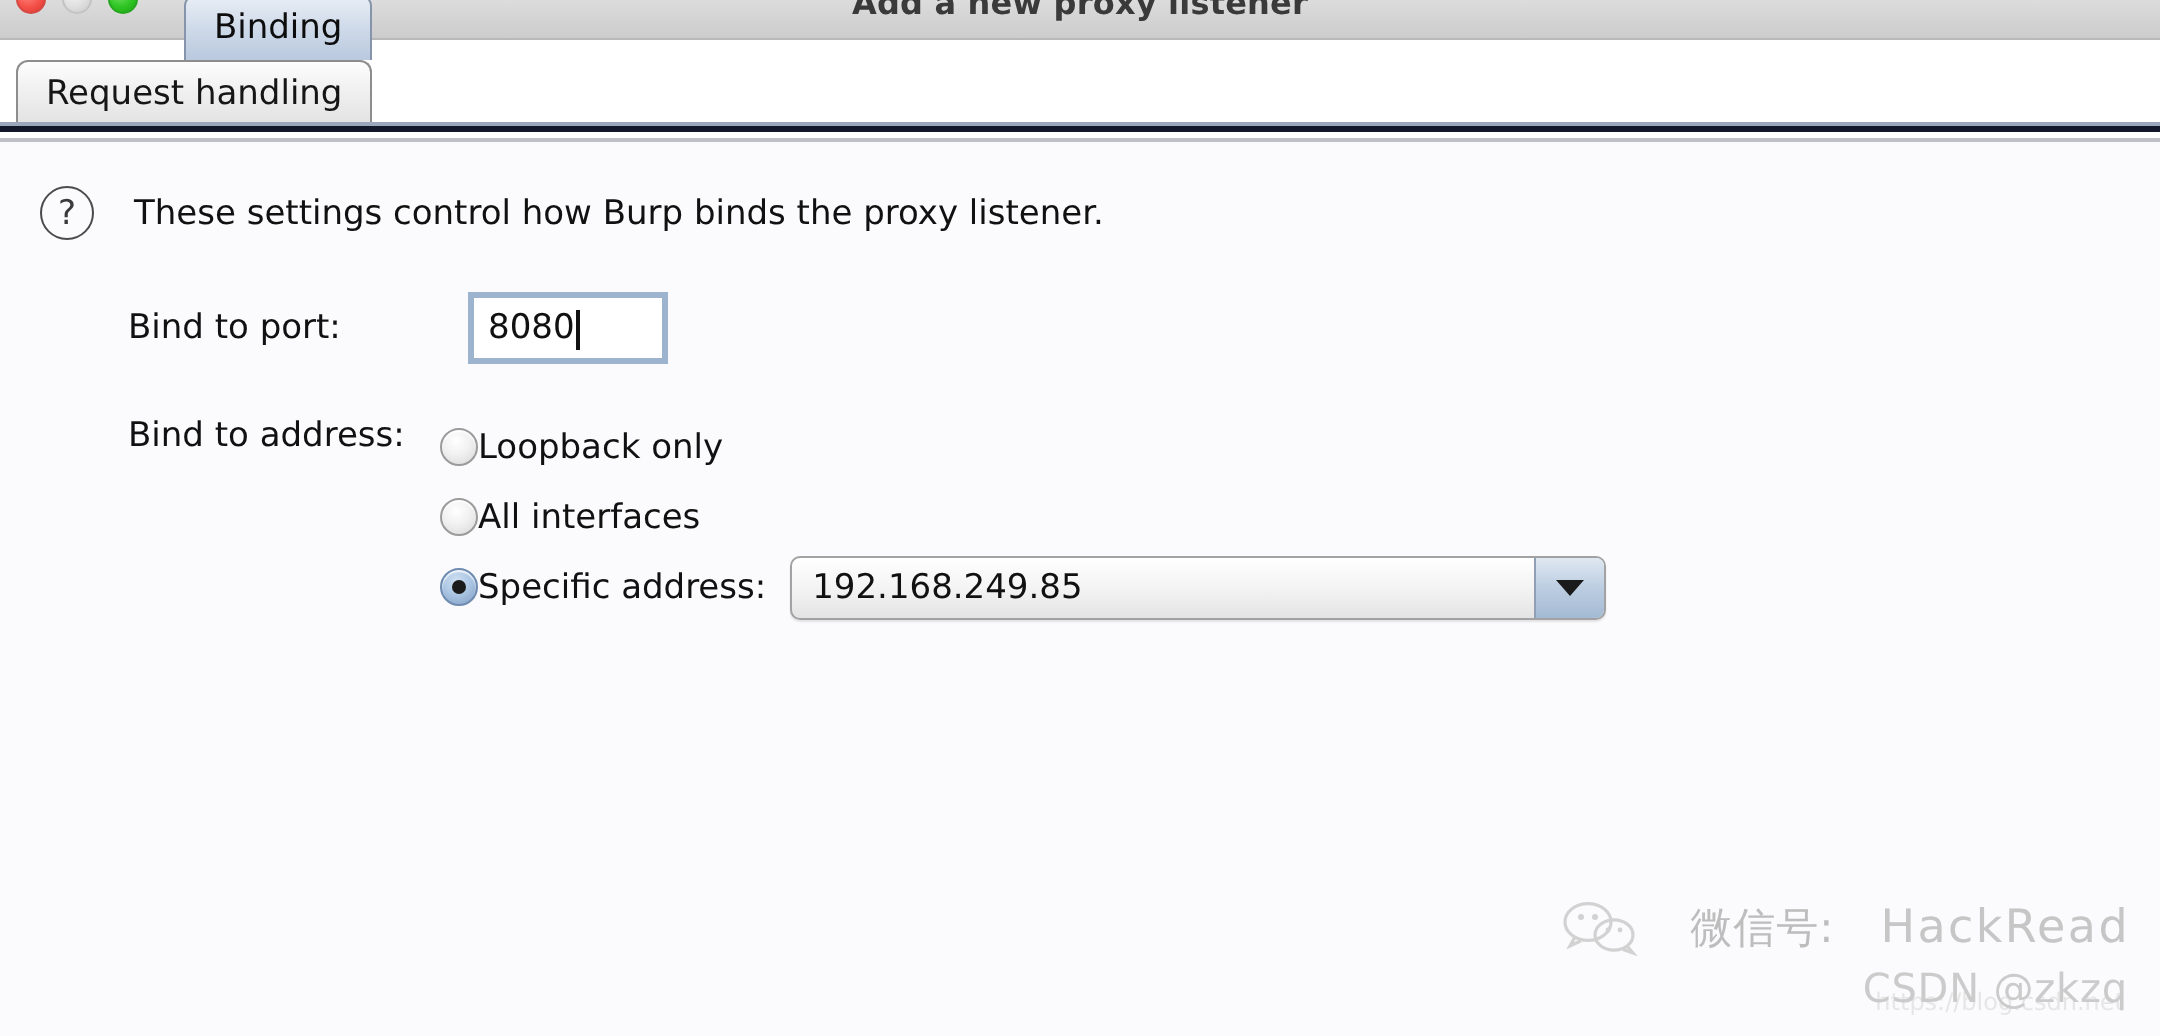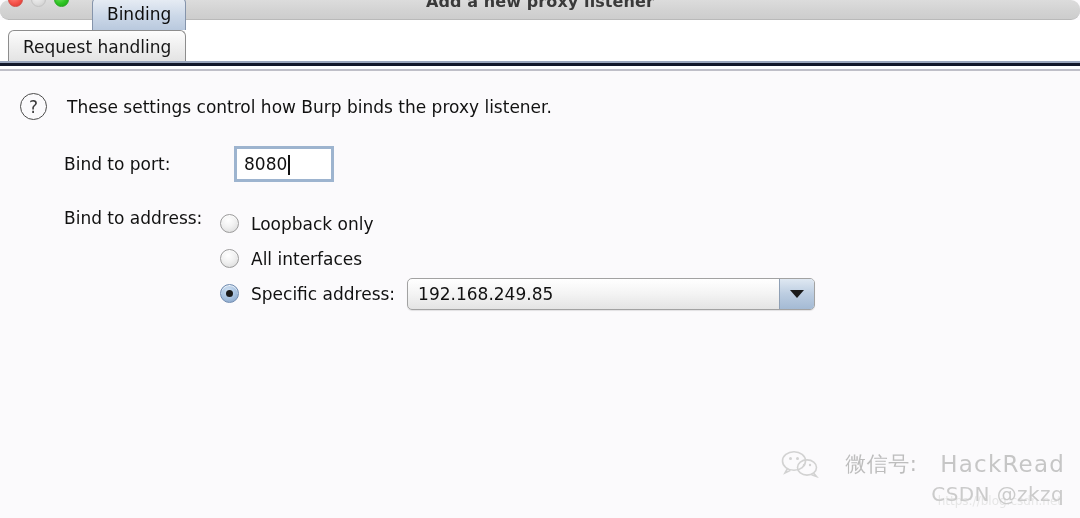--- a/index.html
+++ b/index.html
@@ -25,21 +25,20 @@
   
   .titlebar {
     position: absolute;
     left: 0; top: 0;
     width: 1080px;
     height: 20px;
     background: linear-gradient(to bottom, #dcdcdc 0%, #d2d2d2 60%, #cdcdcd 100%);
     border-bottom: 1px solid #b9b9b9;
     box-sizing: border-box;
     overflow: hidden;
-    border-radius: 9px;
   }
   .traffic {
     position: absolute;
     top: -8px;
     left: 8px;
     display: flex;
     gap: 8px;
   }
   .light {
     width: 15px; height: 15px;
@@ -224,21 +223,20 @@
   }
   .radio.checked::after {
     content: "";
     position: absolute;
     left: 5px; top: 5px;
     width: 7px; height: 7px;
     border-radius: 50%;
     background: #1b1b1b;
   }
   .radio-label {
-    margin-left: 12px;
     font-size: 17px;
     color: #111111;
     white-space: nowrap;
   }
 
   .combo {
     margin-left: 12px;
     width: 408px;
     height: 32px;
     border: 1px solid #a2a2a2;

